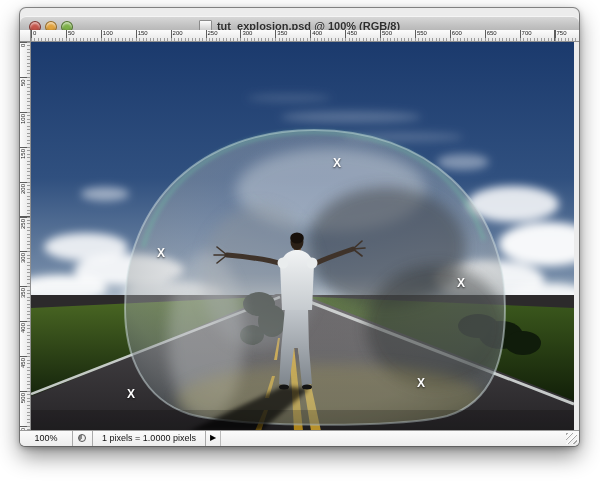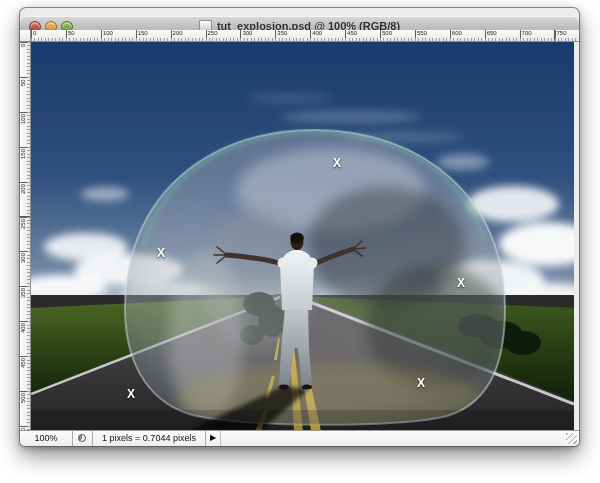--- a/index.html
+++ b/index.html
@@ -263,20 +263,20 @@
         <div class="xmark" style="left: 430px; top: 241px; color: rgb(255, 255, 255);">X</div>
         <div class="xmark" style="left: 100px; top: 352px; color: rgb(255, 255, 255);">X</div>
         <div class="xmark" style="left: 390px; top: 341px; color: rgb(255, 255, 255);">X</div>
       </div>
   </div>
 
   <div class="status-bar">
     <div class="zoom-field">100%</div>
     <div class="status-icon"></div>
     <div class="status-sep1"></div>
-    <div class="info-text">1 pixels = 0.7044 pixels</div>
+    <div class="info-text">1 pixels = 1.0000 pixels</div>
     <div class="status-sep2"></div>
     <div class="menu-arrow">▶</div>
     <div class="status-sep3"></div>
     <div class="resize-grip"></div>
   </div>
 
 </div>
 
 </body></html>

